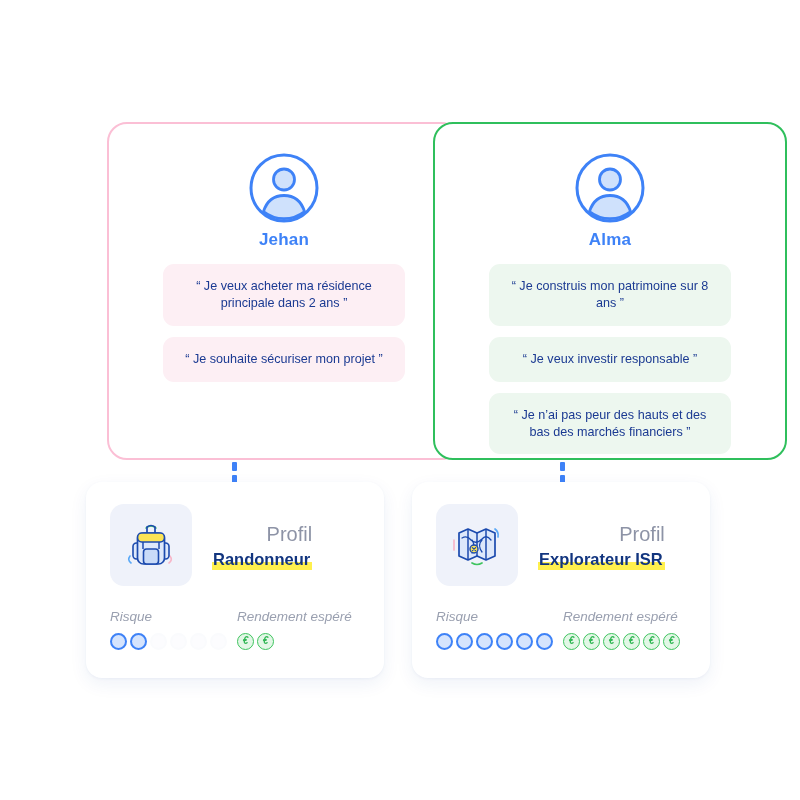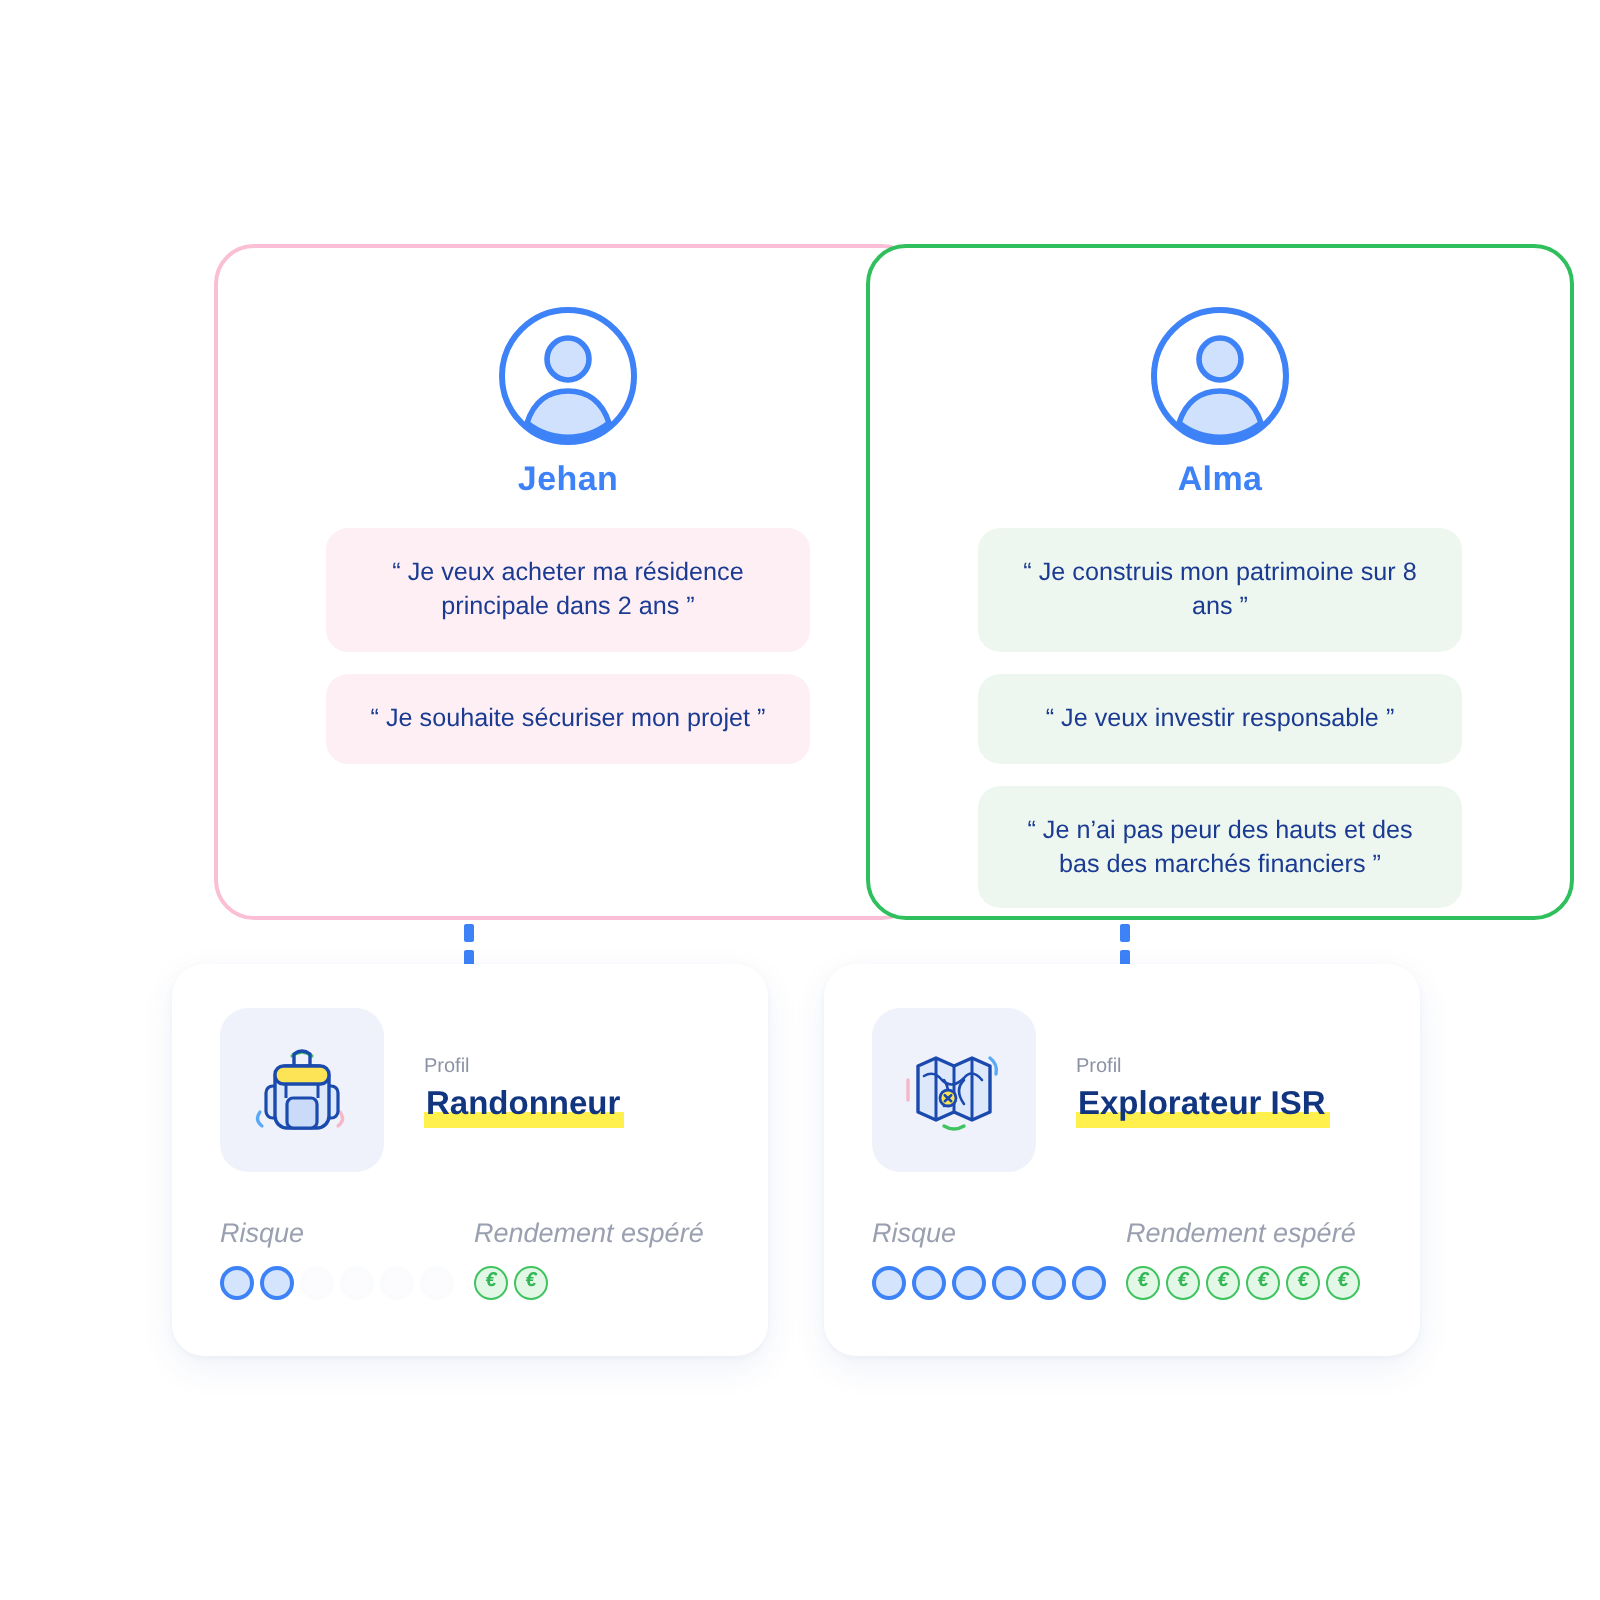--- a/index.html
+++ b/index.html
@@ -121,23 +121,24 @@
     height: 82px;
     flex: 0 0 82px;
     background: #EFF2FA;
     border-radius: 14px;
     display: flex;
     align-items: center;
     justify-content: center;
   }
   .profile-labels { padding-top: 2px; }
   .profile-kicker {
-    font-size: 10px;
+    font-size: 20px;
     color: #8D93A6;
     line-height: 1.25;
+    text-align: right;
   }
   .profile-title {
     font-size: 16.5px;
     font-weight: bold;
     color: #12357F;
     line-height: 1.25;
     display: inline-block;
     margin-top: 2px;
     background: linear-gradient(to top, #FFF04D 0, #FFF04D 8px, transparent 8px);
     padding: 0 2px 1px 1px;

